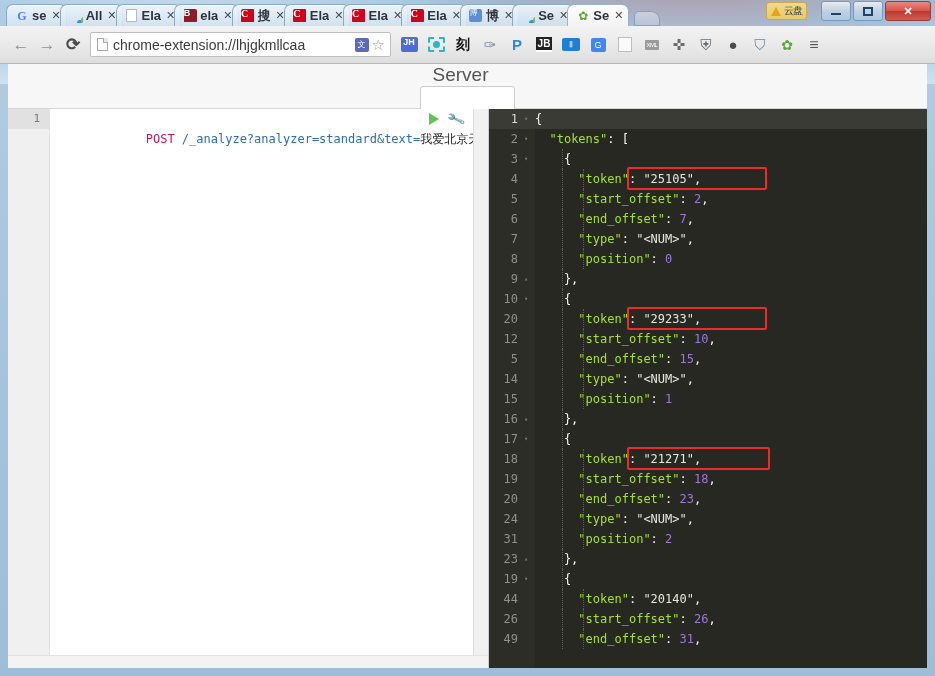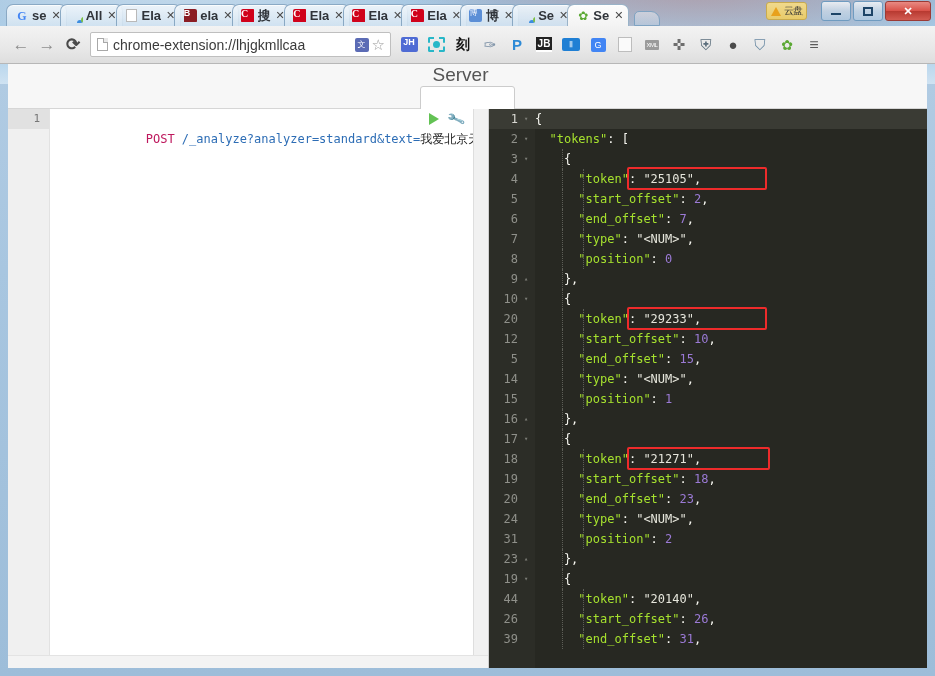--- a/index.html
+++ b/index.html
@@ -620,21 +620,21 @@
             </div>
             <div class="ogutter-row">
               <span>44</span>
               <span class="fold"></span>
             </div>
             <div class="ogutter-row">
               <span>26</span>
               <span class="fold"></span>
             </div>
             <div class="ogutter-row">
-              <span>39</span>
+              <span>49</span>
               <span class="fold"></span>
             </div>
           </div>
         <div id="out-code">
             <div class="ocode-line active"><span class="j-punct">{</span></div>
             <div class="ocode-line"><span class="j-punct">  </span><span class="j-key">"tokens"</span><span class="j-punct">: [</span></div>
             <div class="ocode-line"><span class="indent-guide" style="left: 27px;"></span><span class="j-punct">    {</span></div>
             <div class="ocode-line"><span class="indent-guide" style="left: 27px;"></span><span class="indent-guide" style="left: 48px;"></span><span class="j-punct">      </span><span class="j-key">"token"</span><span class="j-punct">: </span><span class="j-str">"25105"</span><span class="j-punct">,</span></div>
             <div class="ocode-line"><span class="indent-guide" style="left: 27px;"></span><span class="indent-guide" style="left: 48px;"></span><span class="j-punct">      </span><span class="j-key">"start_offset"</span><span class="j-punct">: </span><span class="j-num">2</span><span class="j-punct">,</span></div>
             <div class="ocode-line"><span class="indent-guide" style="left: 27px;"></span><span class="indent-guide" style="left: 48px;"></span><span class="j-punct">      </span><span class="j-key">"end_offset"</span><span class="j-punct">: </span><span class="j-num">7</span><span class="j-punct">,</span></div>

